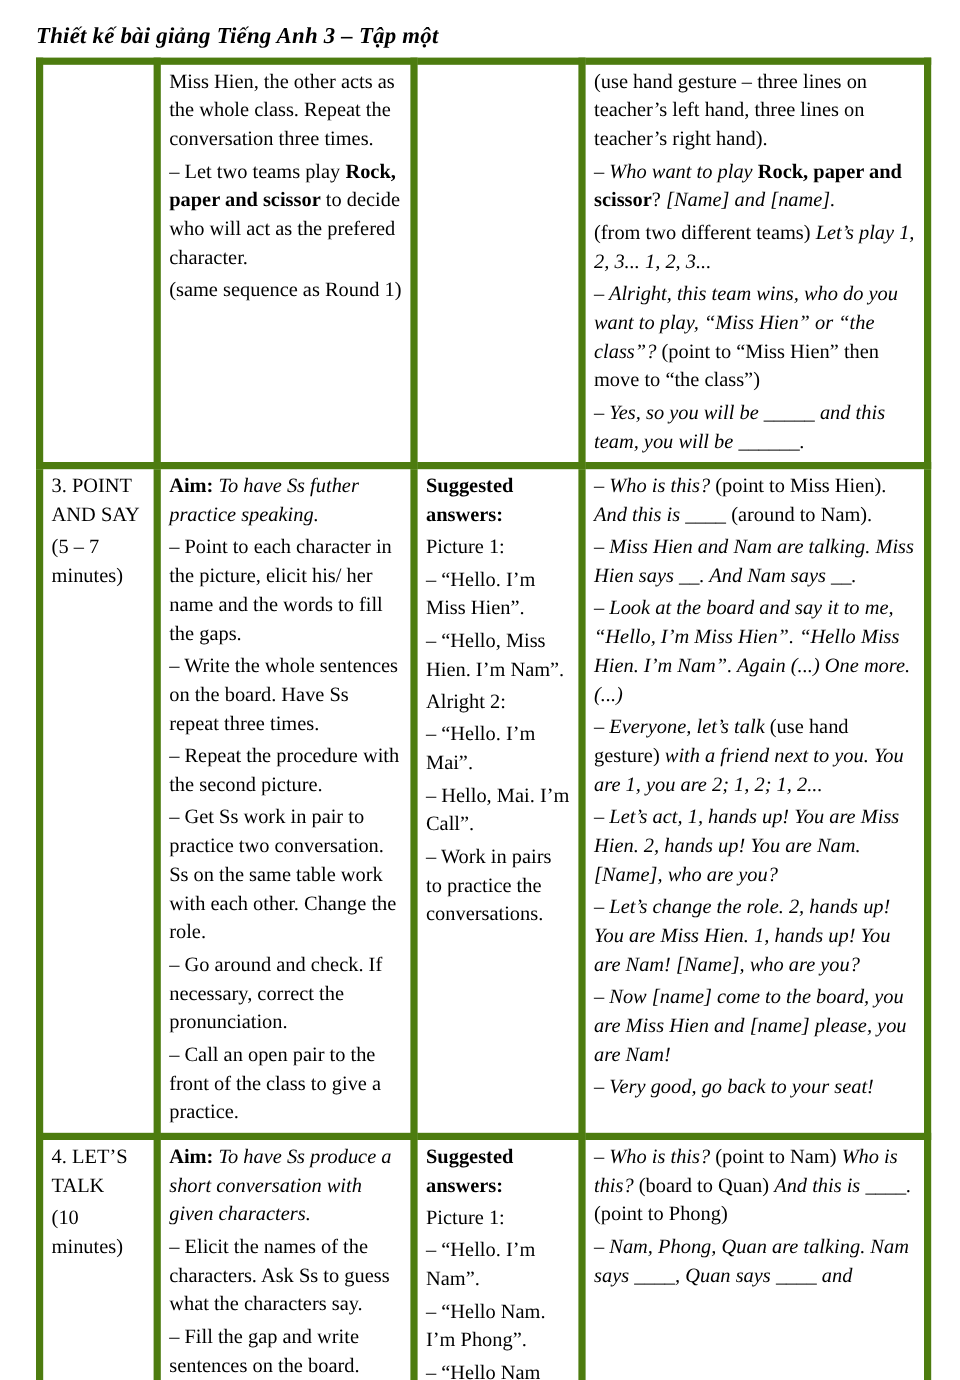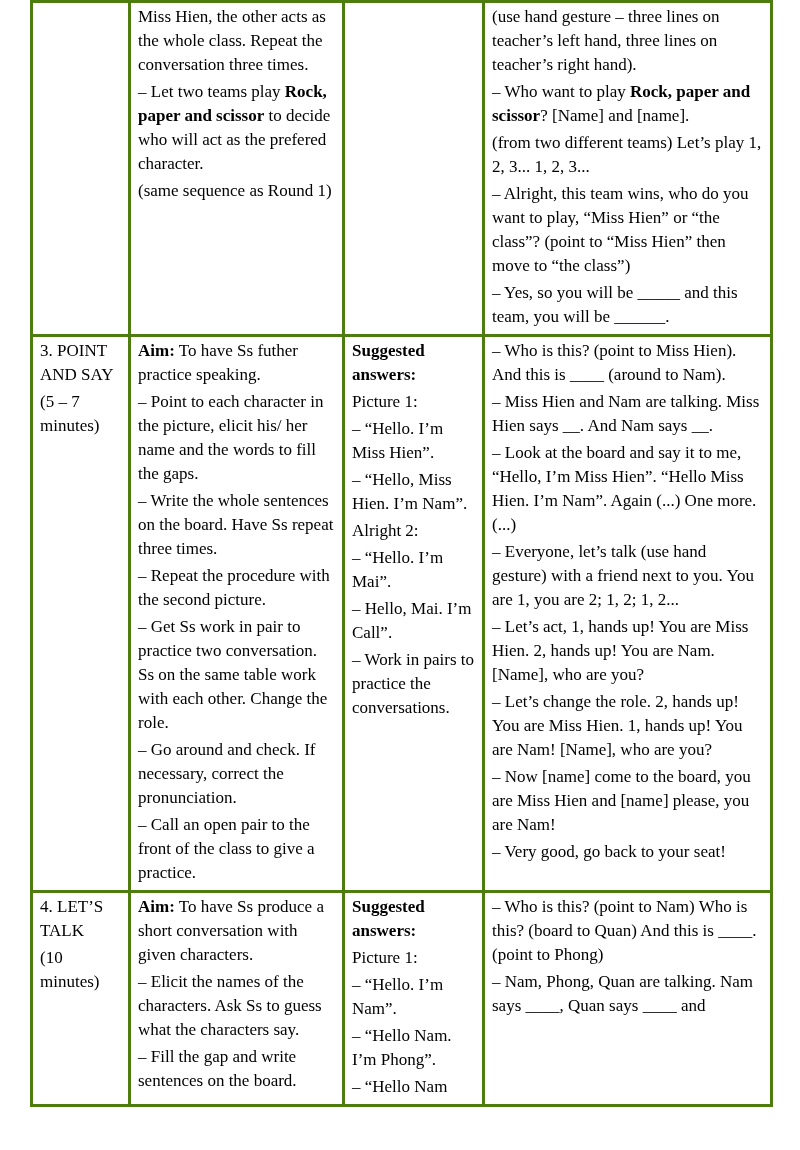--- a/index.html
+++ b/index.html
@@ -19,41 +19,42 @@
     font-style: italic;
     letter-spacing: 0.2px;
   }
   table.lesson {
     border-collapse: collapse;
     table-layout: fixed;
     margin-left: 30px;
     width: 740px;
   }
   table.lesson td {
-    border: 3px solid #4d7c0f;
+    border: 6px solid #4d7c0f;
     vertical-align: top;
     padding: 2px 7px 2px 7px;
     font-size: 17px;
     line-height: 24px;
     overflow: hidden;
   }
   tr.row-0 { height: 305px; }
   tr.row-1 { height: 526px; margin-top: 17px; }
   tr.row-2 { height: 200px; }
   td.cell p { margin: 0 0 3px 0; }
   .s-r { font-style: normal; font-weight: normal; }
-  .s-i { }
+  .s-i { font-style: italic; }
   .s-b { font-weight: bold; }
   .s-bi { font-weight: bold; }
   .cell-2-3 { padding-top: 74px; }
 </style>
 </head>
 <body>
 
 <div class="page">
+  <div class="header-title">Thiết kế bài giảng Tiếng Anh 3 – Tập một</div>
 
   <table class="lesson">
     <colgroup>
       <col style="width:98px">
       <col style="width:214px">
       <col style="width:140px">
       <col style="width:288px">
     </colgroup>
     <tbody>
         <tr class="row-0">

